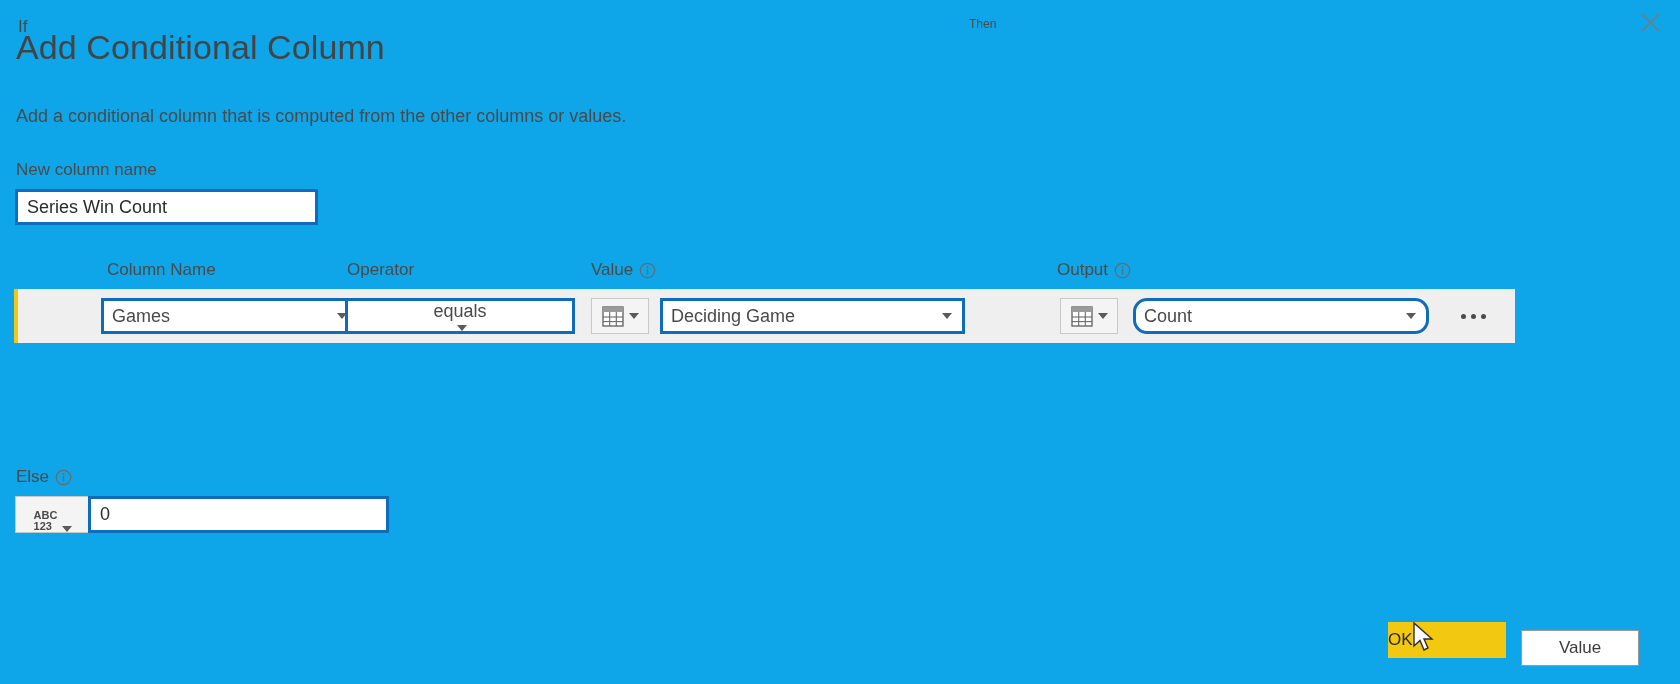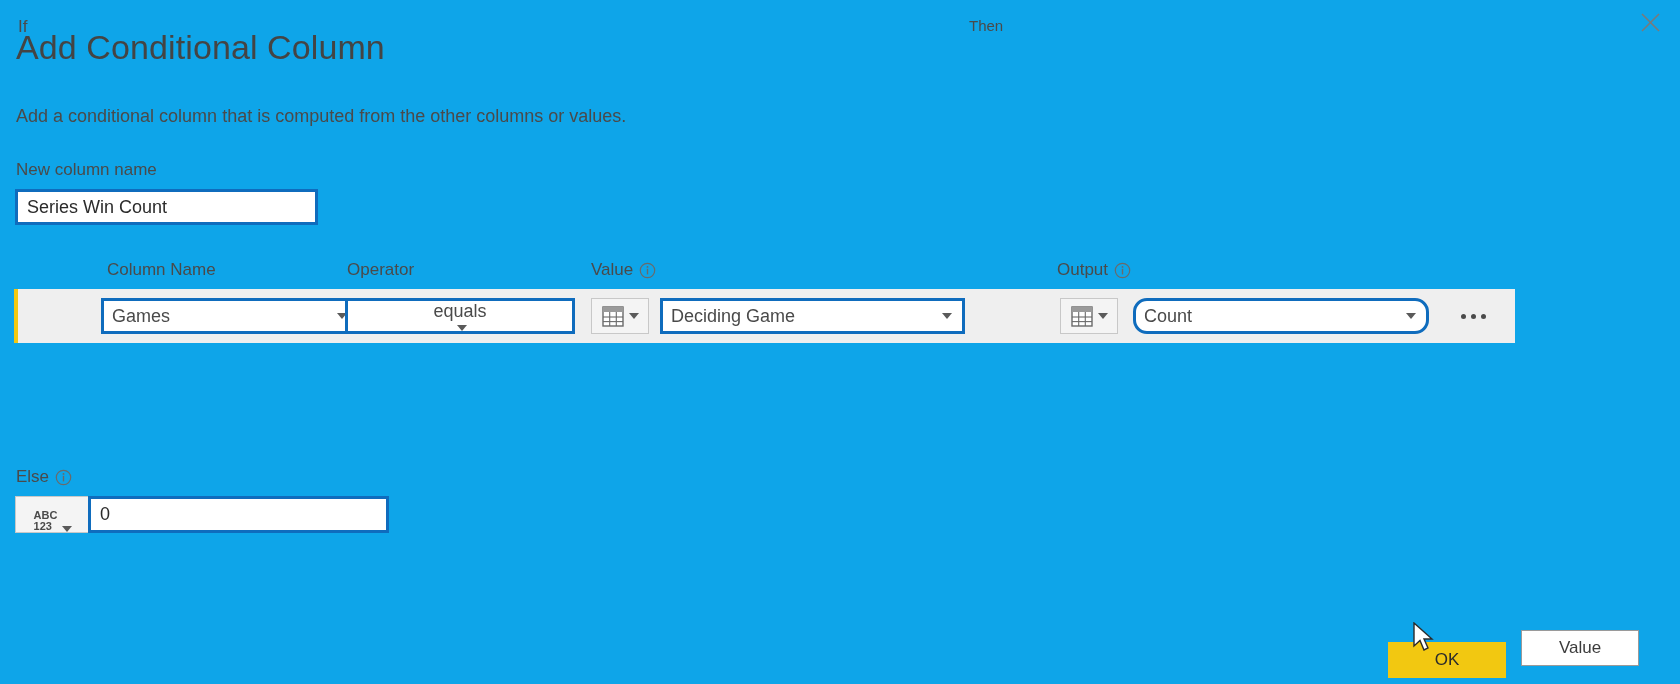--- a/index.html
+++ b/index.html
@@ -128,21 +128,21 @@
     position: absolute;
     left: 18px;
     top: 17px;
     font-size: 17px;
     color: #4a4a4a;
   }
   .then-label {
     position: absolute;
     left: 969px;
     top: 17px;
-    font-size: 15px;
+    font-size: 12px;
     color: #4a4a4a;
     text-align: center;
   }
 
   
   .dd {
     position: absolute;
     box-sizing: border-box;
     height: 36px;
     border: 3px solid #0f6cbd;
@@ -281,30 +281,30 @@
     padding: 0 9px;
     font-size: 18px;
     color: #2b2b2b;
     cursor: text;
   }
 
   
   .ok-btn {
     position: absolute;
     left: 1388px;
-    top: 642px;
+    top: 622px;
     width: 118px;
     height: 36px;
     background: #f2c811;
     border: none;
     font-size: 17px;
     color: #2b2b2b;
     display: flex;
     align-items: center;
-    justify-content: center;
+    justify-content: flex-start;
     cursor: pointer;
   }
   .cancel-btn {
     position: absolute;
     left: 1521px;
     top: 630px;
     width: 118px;
     height: 36px;
     box-sizing: border-box;
     background: #ffffff;

